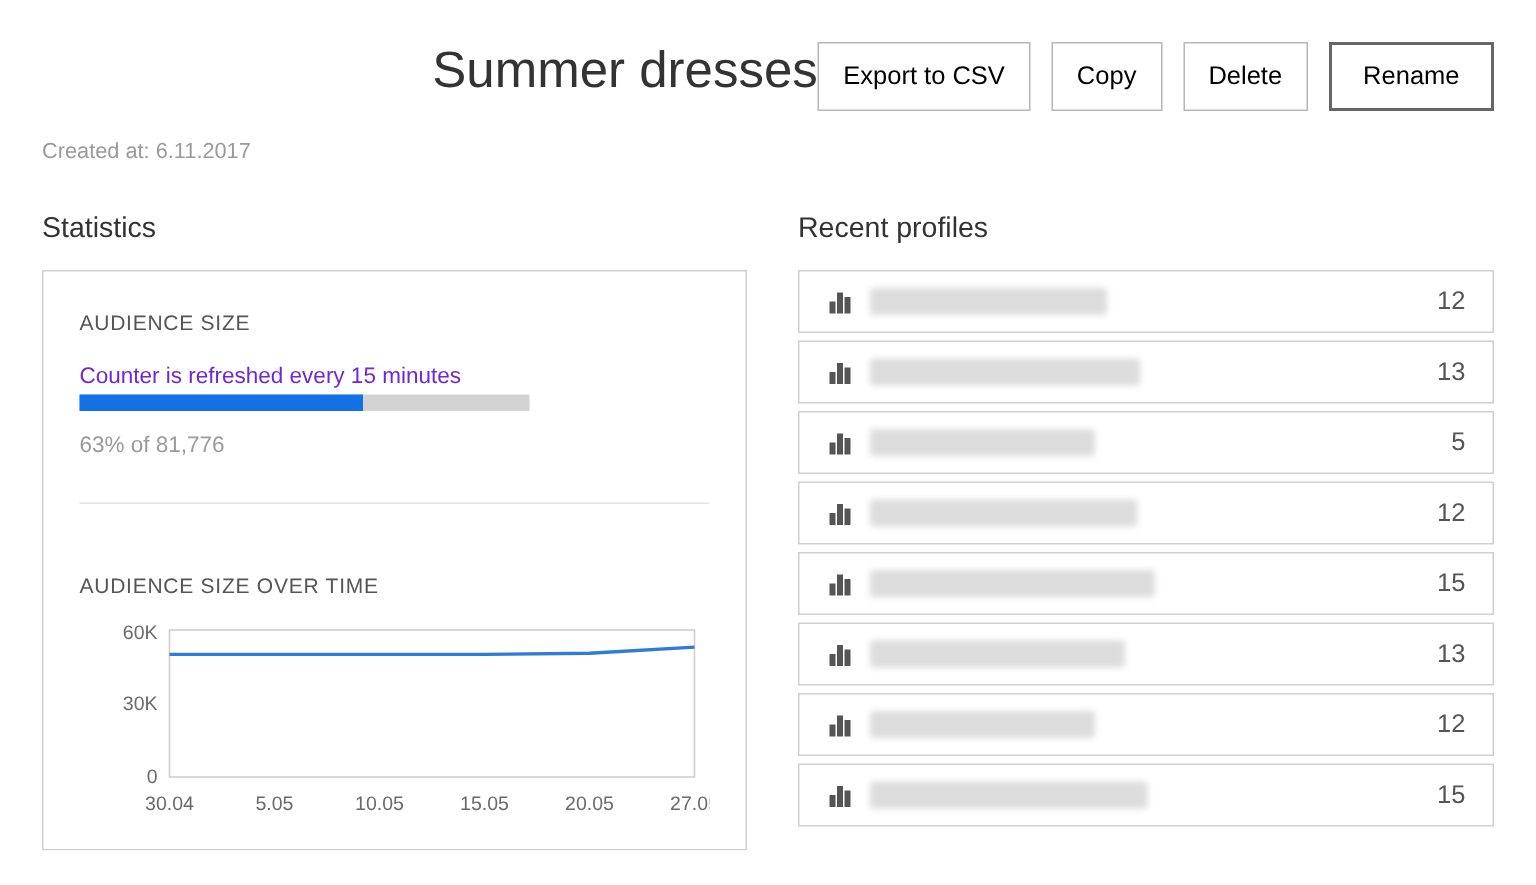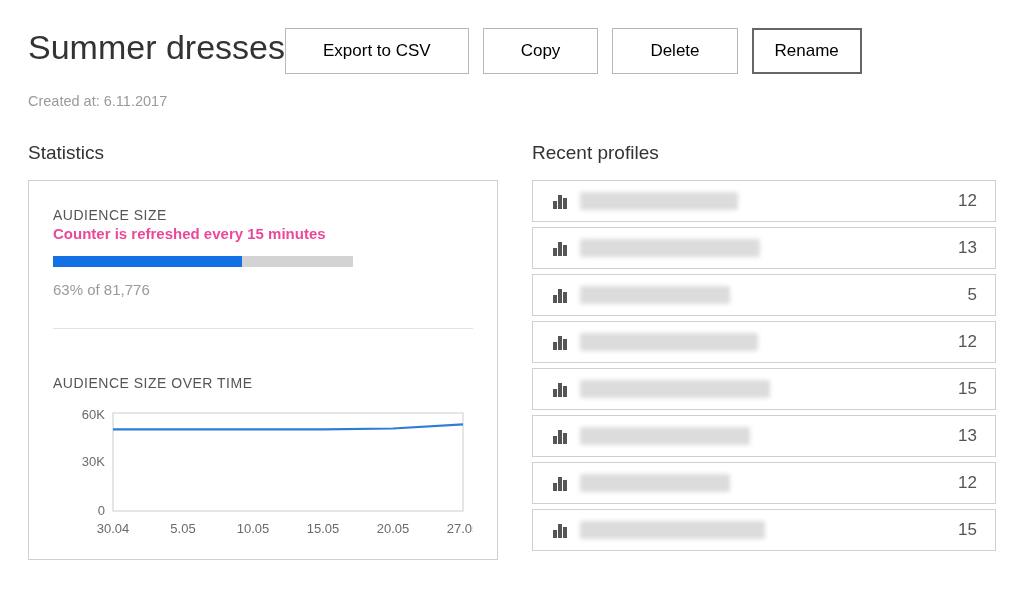--- a/index.html
+++ b/index.html
@@ -4,48 +4,48 @@
 <style>
   * { box-sizing: border-box; }
   body {
     margin: 0;
     padding: 28px 28px 0 28px;
     font-family: "Segoe UI", Tahoma, Verdana, Arial, sans-serif;
     color: #333;
     background: #fff;
     width: 1024px;
   }
-  .header-row { display: flex; align-items: flex-start; justify-content: flex-start; }
+  .header-row { display: flex; align-items: flex-start; justify-content: flex-end; }
   h1 { margin: 0 0 4px 0; font-size: 34px; font-weight: 400; color: #333; }
   .meta { color: #9a9a9a; font-size: 14.5px; margin-top: 16px; line-height: 1.55; }
   .actions { display: flex; gap: 14px; }
   .btn {
     border: 1px solid #b7b7b7;
     background: #fff;
-    padding: 12px 37px;
+    padding: 12px 16px;
     font-size: 17px;
     cursor: pointer;
     font-family: inherit;
   }
   .btn.selected { border: 2px solid #666; padding: 11px 21px; }
   .cols { display: flex; gap: 34px; margin-top: 30px; }
   .col { flex: 1; }
   h2 { font-size: 19px; font-weight: 400; margin: 0 0 16px 0; }
   .panel {
     border: 1px solid #d0d0d0;
     padding: 26px 24px 14px 24px;
   }
   .sect-title {
     font-size: 14px;
     letter-spacing: 0.5px;
     color: #555;
     font-weight: 500;
-    margin-bottom: 2px;
-  }
-  .sect-sub { font-size: 15px; color: #ec4899; margin-bottom: 14px; font-weight: bold; }
+    margin-bottom: 19px;
+  }
+  .sect-sub { font-size: 15px; color: #6d28d9; margin-bottom: 4px; }
   .bar-track {
     height: 11px;
     background: #d3d3d3;
     width: 300px;
     margin-bottom: 14px;
     position: relative;
   }
   .bar-fill {
     height: 100%;
     background: #1370e5;

